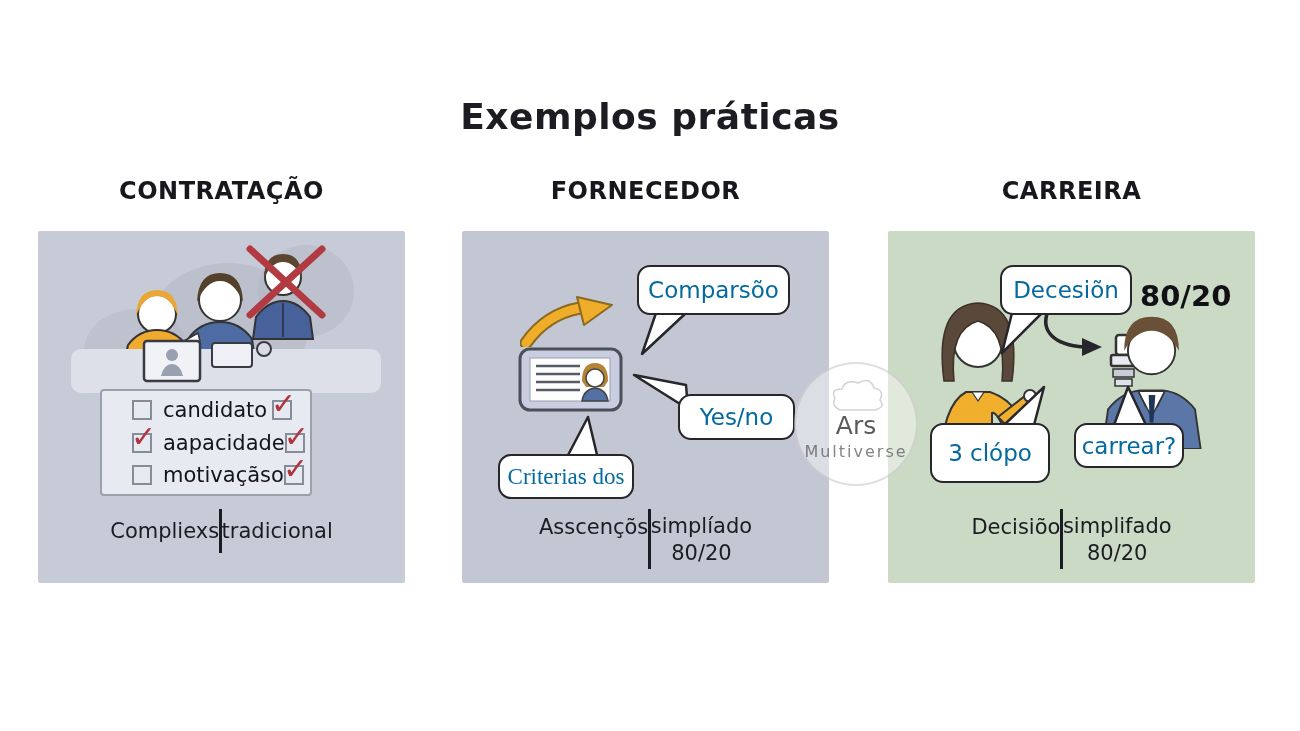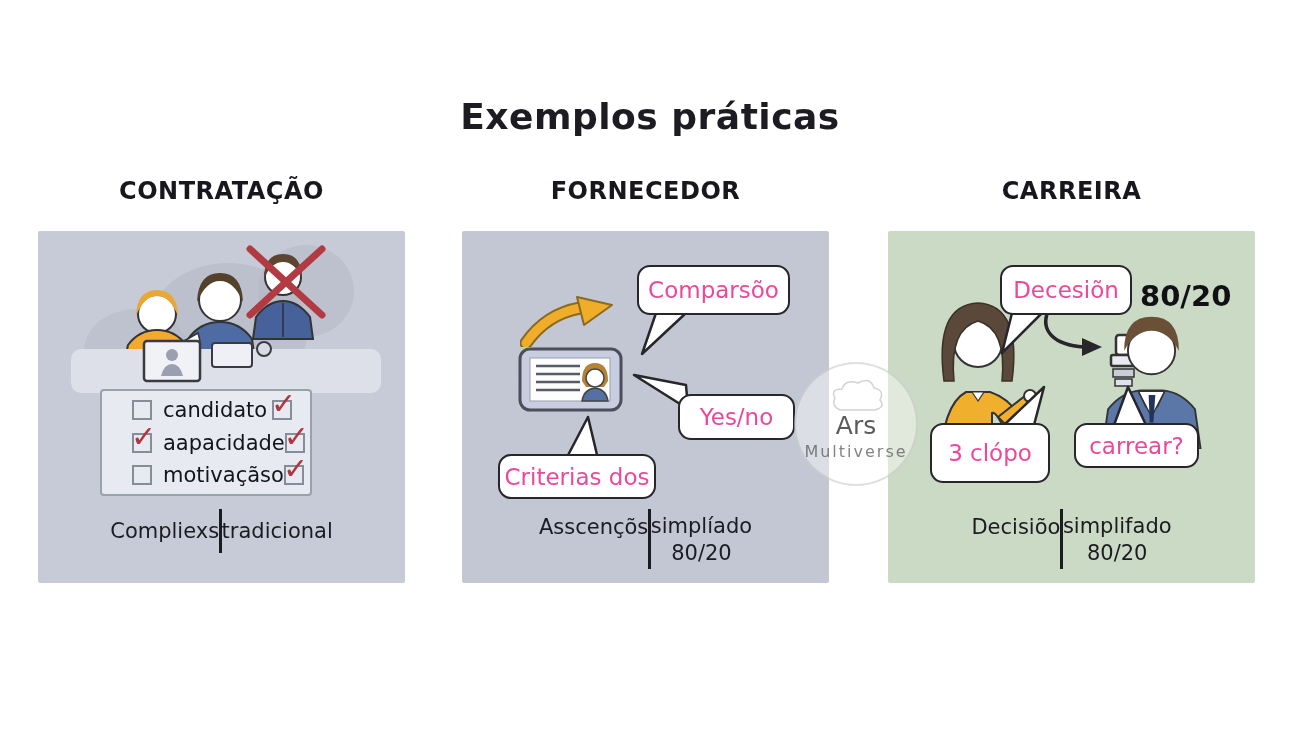--- a/index.html
+++ b/index.html
@@ -25,21 +25,21 @@
           align-items:flex-start;z-index:2;color:#1b1b22;}
   .footer .divider{width:2.5px;background:#1b1b22;}
   .footer.single{align-items:center;}
   .footer.single .divider{height:44px;}
   .footer.double .divider{height:60px;}
   .footer .fl,.footer .fr{font-size:21px;}
   .footer.double .fl{padding-top:6px;}
   .footer .fr2{font-size:21px;line-height:27px;text-align:center;padding-top:4px;}
   
   .bubble{position:absolute;background:#fff;border:2.5px solid #26262b;border-radius:13px;
-          display:flex;align-items:center;justify-content:center;font-size:23px;color:#ec4899;z-index:3;box-sizing:border-box;}
+          display:flex;align-items:center;justify-content:center;font-size:23px;color:#0369a1;z-index:3;box-sizing:border-box;}
   .tail{position:absolute;z-index:2;overflow:visible;}
   .ratio-big{position:absolute;font-size:29px;font-weight:700;color:#101015;z-index:3;}
   
   .watermark{position:absolute;left:794px;top:362px;width:124px;height:124px;border-radius:50%;
              background:rgba(255,255,255,.42);border:2px solid rgba(170,170,170,.38);z-index:20;
              display:flex;flex-direction:column;align-items:center;justify-content:center;box-sizing:border-box;}
   .watermark .wm-cloud{position:absolute;top:12px;left:32px;opacity:.55;}
   .watermark .wm1{font-size:25px;color:rgba(55,55,55,.82);line-height:1;margin-top:26px;}
   .watermark .wm2{font-size:16px;color:rgba(85,85,85,.72);letter-spacing:2px;margin-top:4px;}
 </style>
@@ -159,21 +159,21 @@
     </svg>
     <svg class="tail" style="left:170px;top:140px;" width="58" height="42" viewBox="0 0 58 42">
       <polygon points="54,14 56,38 2,4" fill="#fff" stroke="#26262b" stroke-width="2.5" stroke-linejoin="round"></polygon>
     </svg>
     <svg class="tail" style="left:92px;top:184px;" width="50" height="46" viewBox="0 0 50 46">
       <polygon points="12,44 44,44 34,2" fill="#fff" stroke="#26262b" stroke-width="2.5" stroke-linejoin="round"></polygon>
     </svg>
 
     <div class="bubble" style="left:175px;top:34px;width:153px;height:50px;">Comparsõo</div>
     <div class="bubble" style="left:216px;top:163px;width:117px;height:46px;">Yes/no</div>
-    <div class="bubble" style="left:36px;top:223px;width:158px;height:45px;">Criterias dos</div>
+    <div class="bubble" style="left:36px;top:223px;width:136px;height:45px;font-family:Liberation Serif, serif;">Criterias dos</div>
 
     <div class="footer double">
       <span class="fl">Asscençõs</span>
       <span class="divider"></span>
       <span class="fr2">
         <span>simplíado</span><br>
         <span>80/20</span>
       </span>
     </div>
   </div>
@@ -216,21 +216,21 @@
     <svg class="tail" style="left:108px;top:152px;" width="52" height="44" viewBox="0 0 52 44">
       <polygon points="8,42 38,42 48,4" fill="#fff" stroke="#26262b" stroke-width="2.5" stroke-linejoin="round"></polygon>
     </svg>
     <svg class="tail" style="left:214px;top:154px;" width="48" height="42" viewBox="0 0 48 42">
       <polygon points="12,40 44,40 26,2" fill="#fff" stroke="#26262b" stroke-width="2.5" stroke-linejoin="round"></polygon>
     </svg>
 
     <div class="bubble" style="left:112px;top:34px;width:132px;height:50px;">Decesiõn</div>
     <div class="ratio-big" style="left:252px;top:48px;">80/20</div>
     <div class="bubble" style="left:42px;top:192px;width:120px;height:60px;">3 clópo</div>
-    <div class="bubble" style="left:186px;top:192px;width:125px;height:45px;text-align:center;">carrear?</div>
+    <div class="bubble" style="left:186px;top:192px;width:110px;height:45px;text-align:center;">carrear?</div>
 
     <div class="footer double">
       <span class="fl">Decisiõo</span>
       <span class="divider"></span>
       <span class="fr2">
         <span>simplifado</span><br>
         <span>80/20</span>
       </span>
     </div>
   </div>

